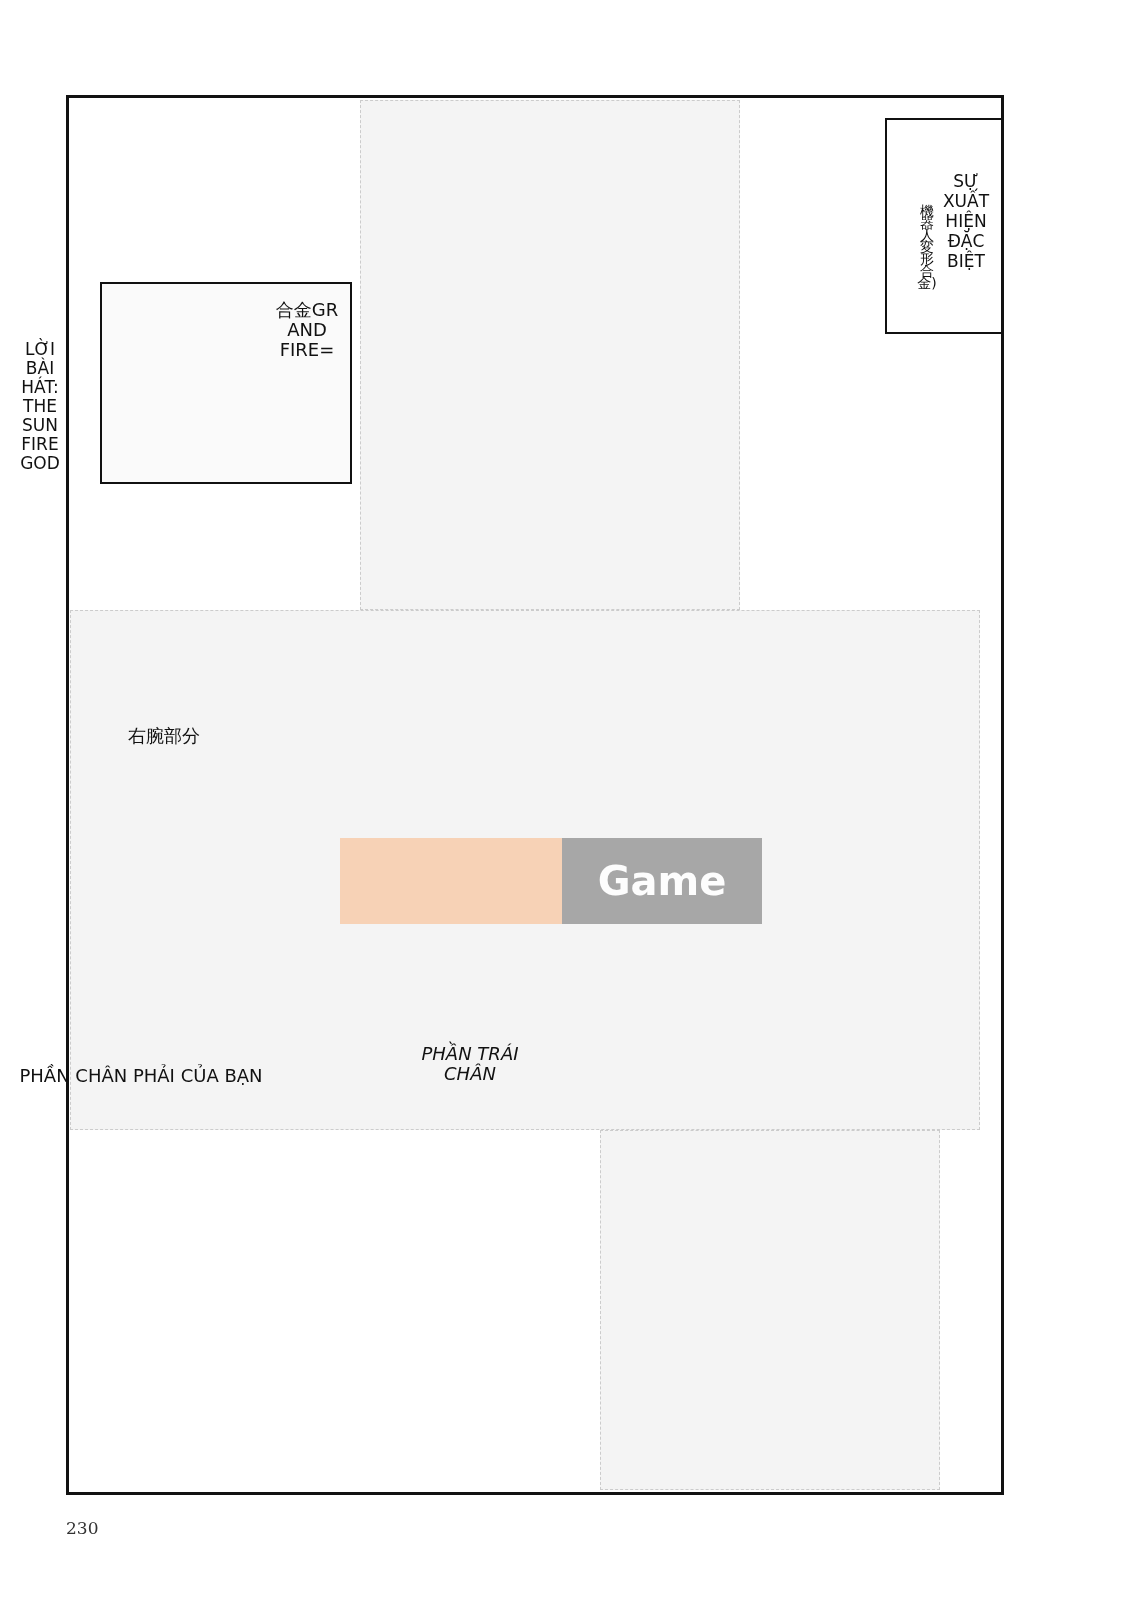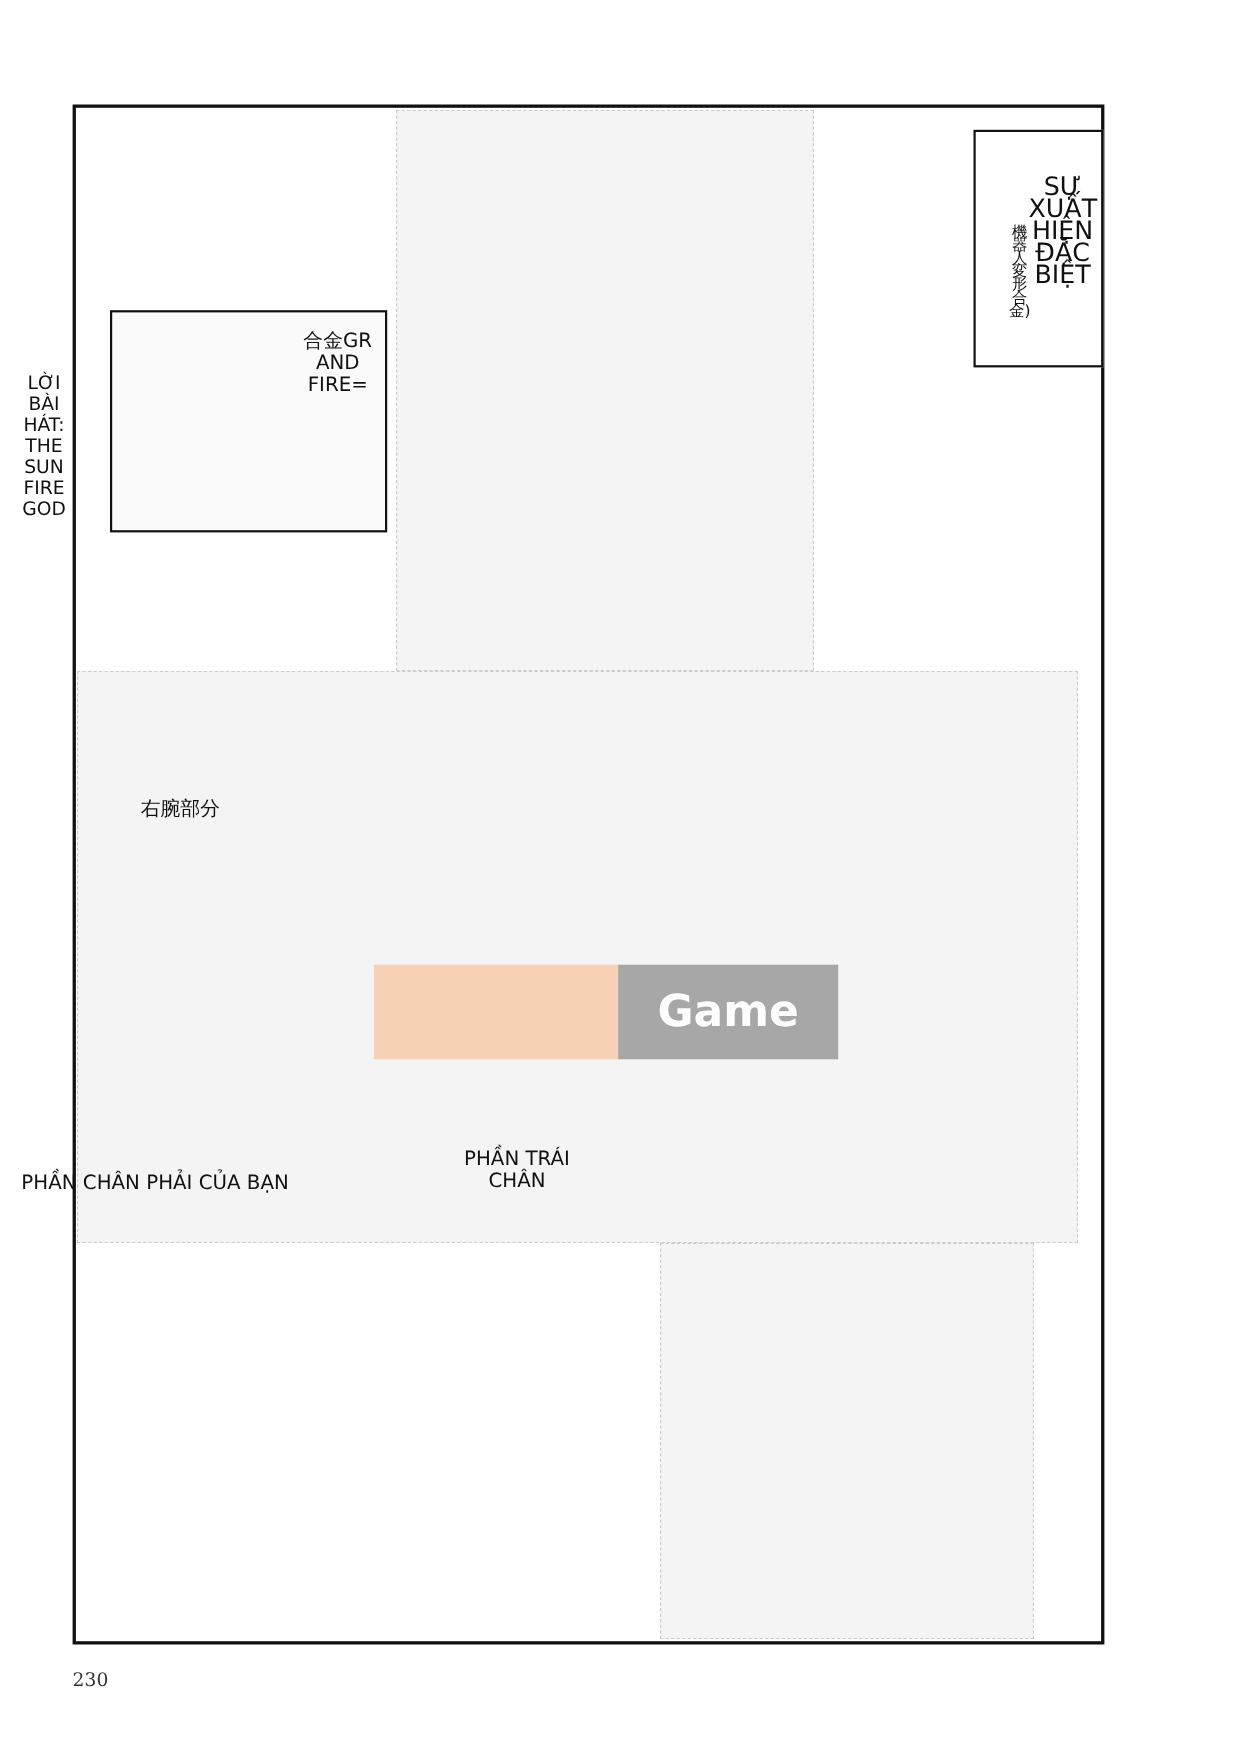--- a/index.html
+++ b/index.html
@@ -2,47 +2,47 @@
 <html><head>
 <meta charset="utf-8">
 <style>
   body { margin:0; background:#fff; }
   .page { position:relative; width:1125px; height:1600px; background:#fff; font-family:"DejaVu Sans", sans-serif; color:#111; }
   .frame { position:absolute; left:66px; top:95px; width:938px; height:1400px; border:3px solid #111; box-sizing:border-box; }
   .label { position:absolute; font-size:18px; line-height:20px; text-align:center; color:#111; }
   .inset { position:absolute; left:100px; top:282px; width:252px; height:202px; border:2px solid #111; box-sizing:border-box; background:#fafafa; }
   .sidebox { position:absolute; left:885px; top:118px; width:118px; height:216px; border:2px solid #111; box-sizing:border-box; background:#fff; }
   .placeholder { position:absolute; background:#f4f4f4; border:1px dashed #ccc; box-sizing:border-box; }
-  .watermark { position:absolute; left:340px; top:838px; width:422px; height:86px; display:flex;margin-top:39px; }
+  .watermark { position:absolute; left:340px; top:838px; width:422px; height:86px; display:flex; }
   .wm-left { width:222px; height:100%; background:#f7c9a6; opacity:.8; }
   .wm-right { flex:1; background:#9a9a9a; opacity:.85; color:#fff; font-size:40px; font-weight:bold; display:flex; align-items:center; justify-content:center; }
   .pagenum { position:absolute; left:66px; top:1518px; font-family:"DejaVu Serif", serif; font-size:17px; color:#333; }
 </style>
 </head>
 <body>
 
 <div class="page">
   <div class="frame"></div>
 
   <div class="placeholder" style="left:360px;top:100px;width:380px;height:510px;"></div>
   <div class="placeholder" style="left:70px;top:610px;width:910px;height:520px;"></div>
   <div class="placeholder" style="left:600px;top:1130px;width:340px;height:360px;"></div>
 
   <div class="inset"></div>
   <div class="label" style="left:262px;top:300px;width:90px;">合金GR AND FIRE=</div>
 
   <div class="label" style="left:12px;top:340px;width:56px;font-size:17px;line-height:19px;">LỜI BÀI HÁT: THE SUN FIRE GOD</div>
 
   <div class="sidebox"></div>
-  <div class="label" style="left:935px;top:160px;width:62px;font-size:23px;">SỰ XUẤT HIỆN ĐẶC BIỆT</div>
+  <div class="label" style="left:935px;top:171px;width:62px;font-size:17px;">SỰ XUẤT HIỆN ĐẶC BIỆT</div>
   <div class="label" style="left:915px;top:205px;width:24px;font-size:14px;line-height:12px;">機器人変形合金)</div>
 
   <div class="label" style="left:109px;top:726px;width:110px;">右腕部分</div>
   <div class="label" style="left:6px;top:1066px;width:270px;">PHẦN CHÂN PHẢI CỦA BẠN</div>
-  <div class="label" style="left:410px;top:1044px;width:120px;">PHẦN TRÁI CHÂN</div>
+  <div class="label" style="left:410px;top:1044px;width:120px;font-style:italic;">PHẦN TRÁI CHÂN</div>
 
   <div class="watermark">
     <div class="wm-left"></div>
     <div class="wm-right">Game</div>
   </div>
 
   <div class="pagenum">230</div>
 </div>
 
 </body></html>

